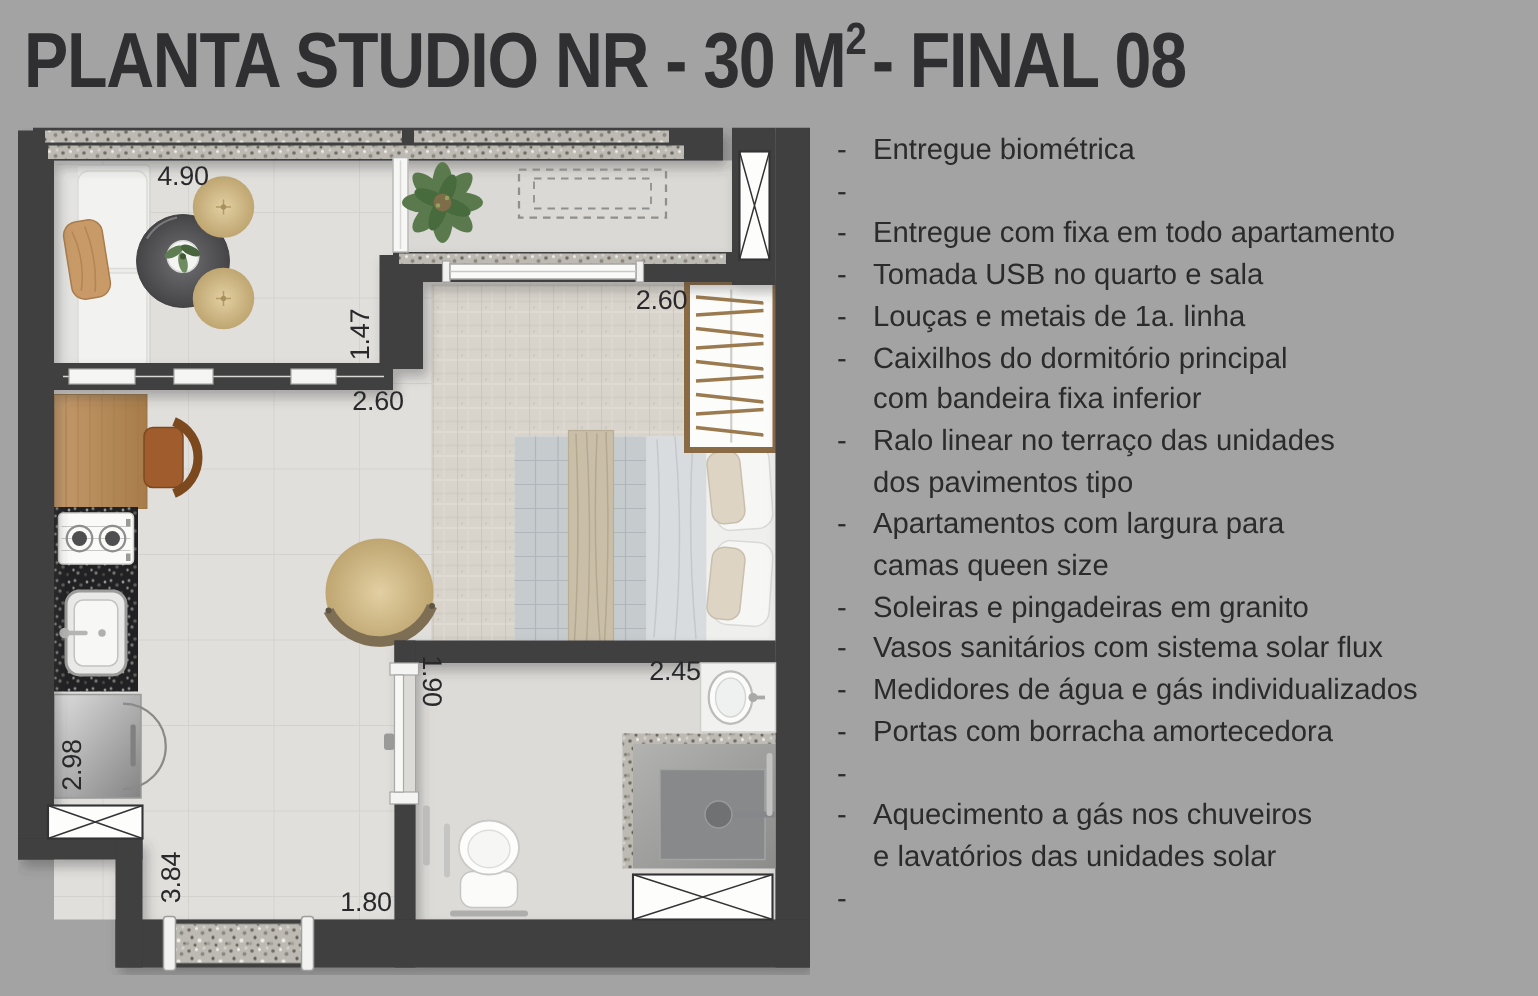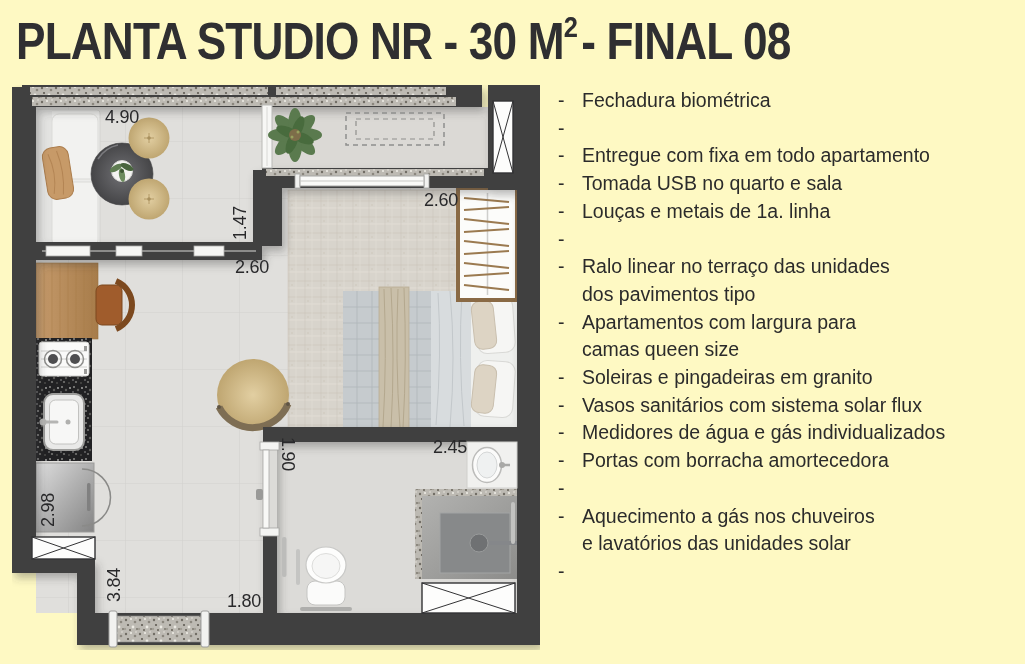--- a/index.html
+++ b/index.html
@@ -1,16 +1,16 @@
 <!DOCTYPE html>
 <html style="--wall: #3f3f41; --floor: #e0dfdc;"><head>
 <meta charset="utf-8">
 <style>
   html,body{margin:0;padding:0;background:#ffffff;}
-  #page{position:relative;width:1025px;height:664px;background:#fef9c3;overflow:hidden;
+  #page{position:relative;width:1025px;height:664px;background:#a3a3a3;overflow:hidden;
         font-family:"Liberation Sans",sans-serif;}
 
   
   #title{position:absolute;left:16px;top:10px;margin:0;white-space:nowrap;
          font-weight:bold;font-size:52px;letter-spacing:-1px;color:#2f2f31;
          transform:scaleX(.85);transform-origin:left top;}
   #title .sup{font-size:30px;vertical-align:22px;letter-spacing:0;}
   #title .p2{margin-left:4px;}
 
   
@@ -28,39 +28,41 @@
 </style>
 </head>
 <body>
 <div id="page">
 
 <h1 id="title"><span>PLANTA STUDIO NR - 30 M</span><span class="sup">2</span><span class="p2">- FINAL 08</span></h1>
 
 <div id="features">
       <div class="feat">
         <span class="dash">-</span>
-        <span class="txt">Fechadura biométrica</span>
+        <span class="txt">Entregue biométrica</span>
       </div>
       <div class="feat">
         <span class="dash">-</span>
       </div>
       <div class="feat">
         <span class="dash">-</span>
         <span class="txt">Entregue com fixa em todo apartamento</span>
       </div>
       <div class="feat">
         <span class="dash">-</span>
         <span class="txt">Tomada USB no quarto e sala</span>
       </div>
       <div class="feat">
         <span class="dash">-</span>
         <span class="txt">Louças e metais de 1a. linha</span>
       </div>
       <div class="feat">
         <span class="dash">-</span>
+        <span class="txt">Caixilhos do dormitório principal
+com bandeira fixa inferior</span>
       </div>
       <div class="feat">
         <span class="dash">-</span>
         <span class="txt">Ralo linear no terraço das unidades
 dos pavimentos tipo</span>
       </div>
       <div class="feat">
         <span class="dash">-</span>
         <span class="txt">Apartamentos com largura para
 camas queen size</span>

